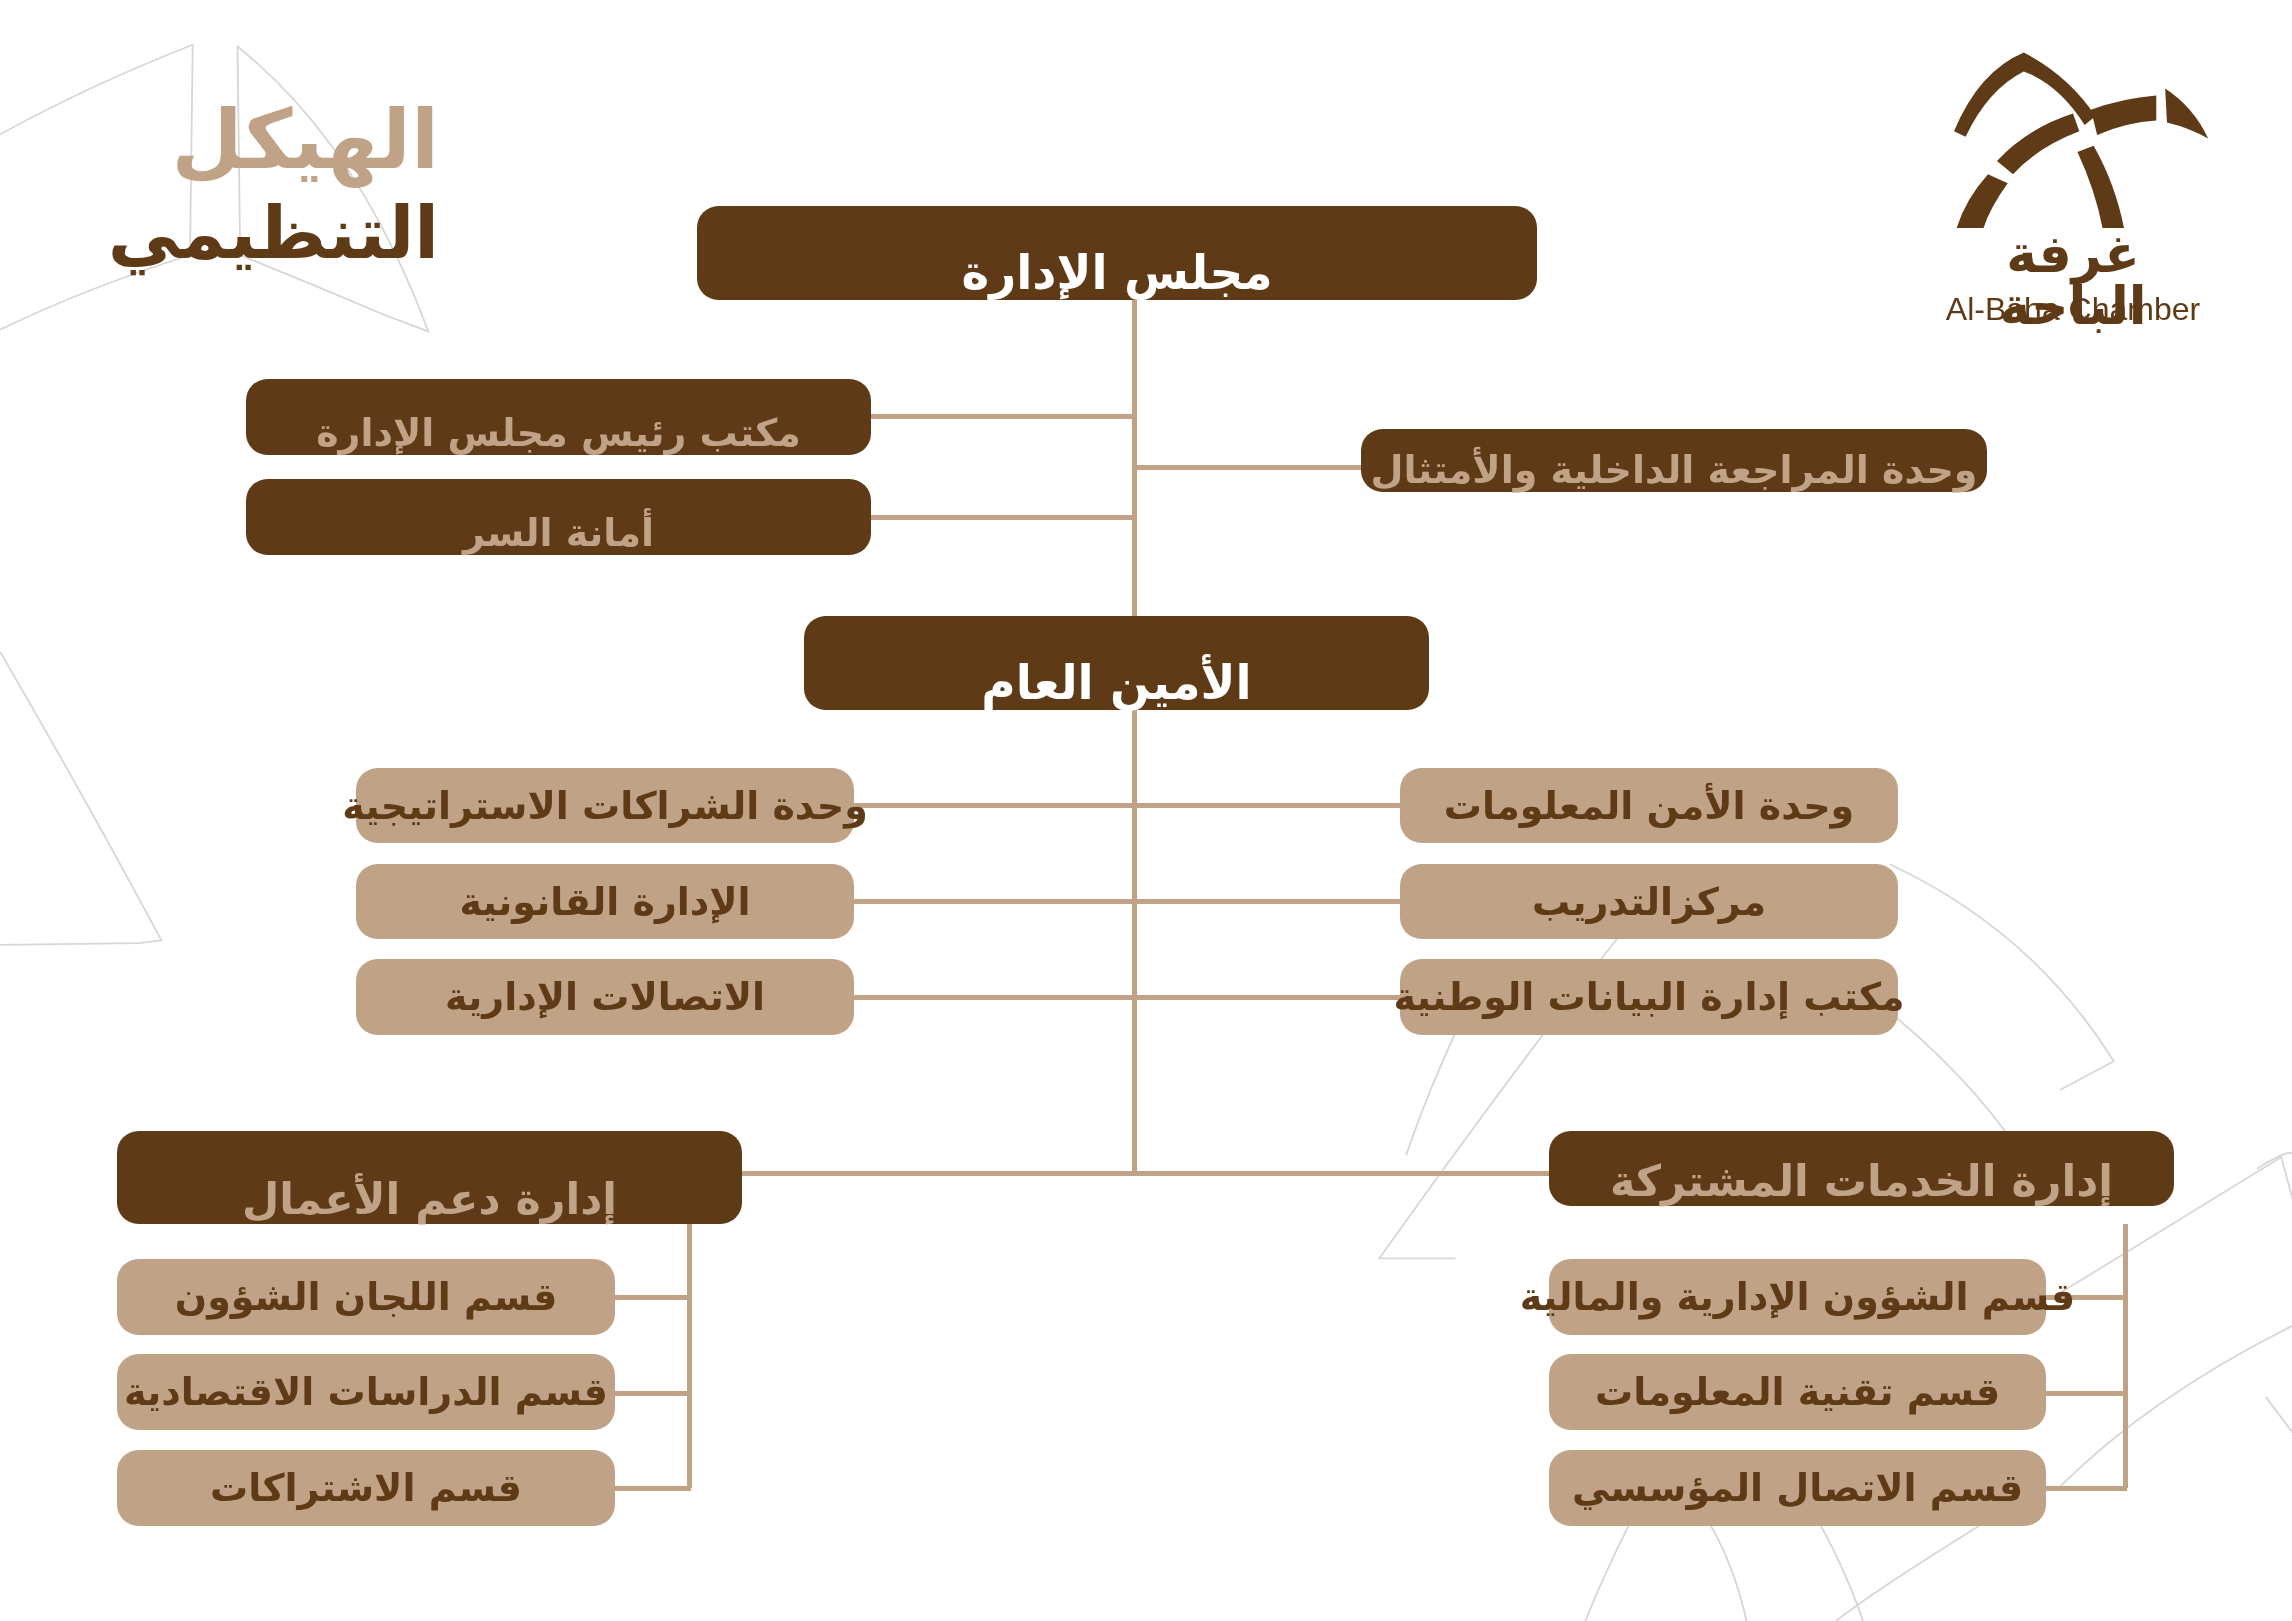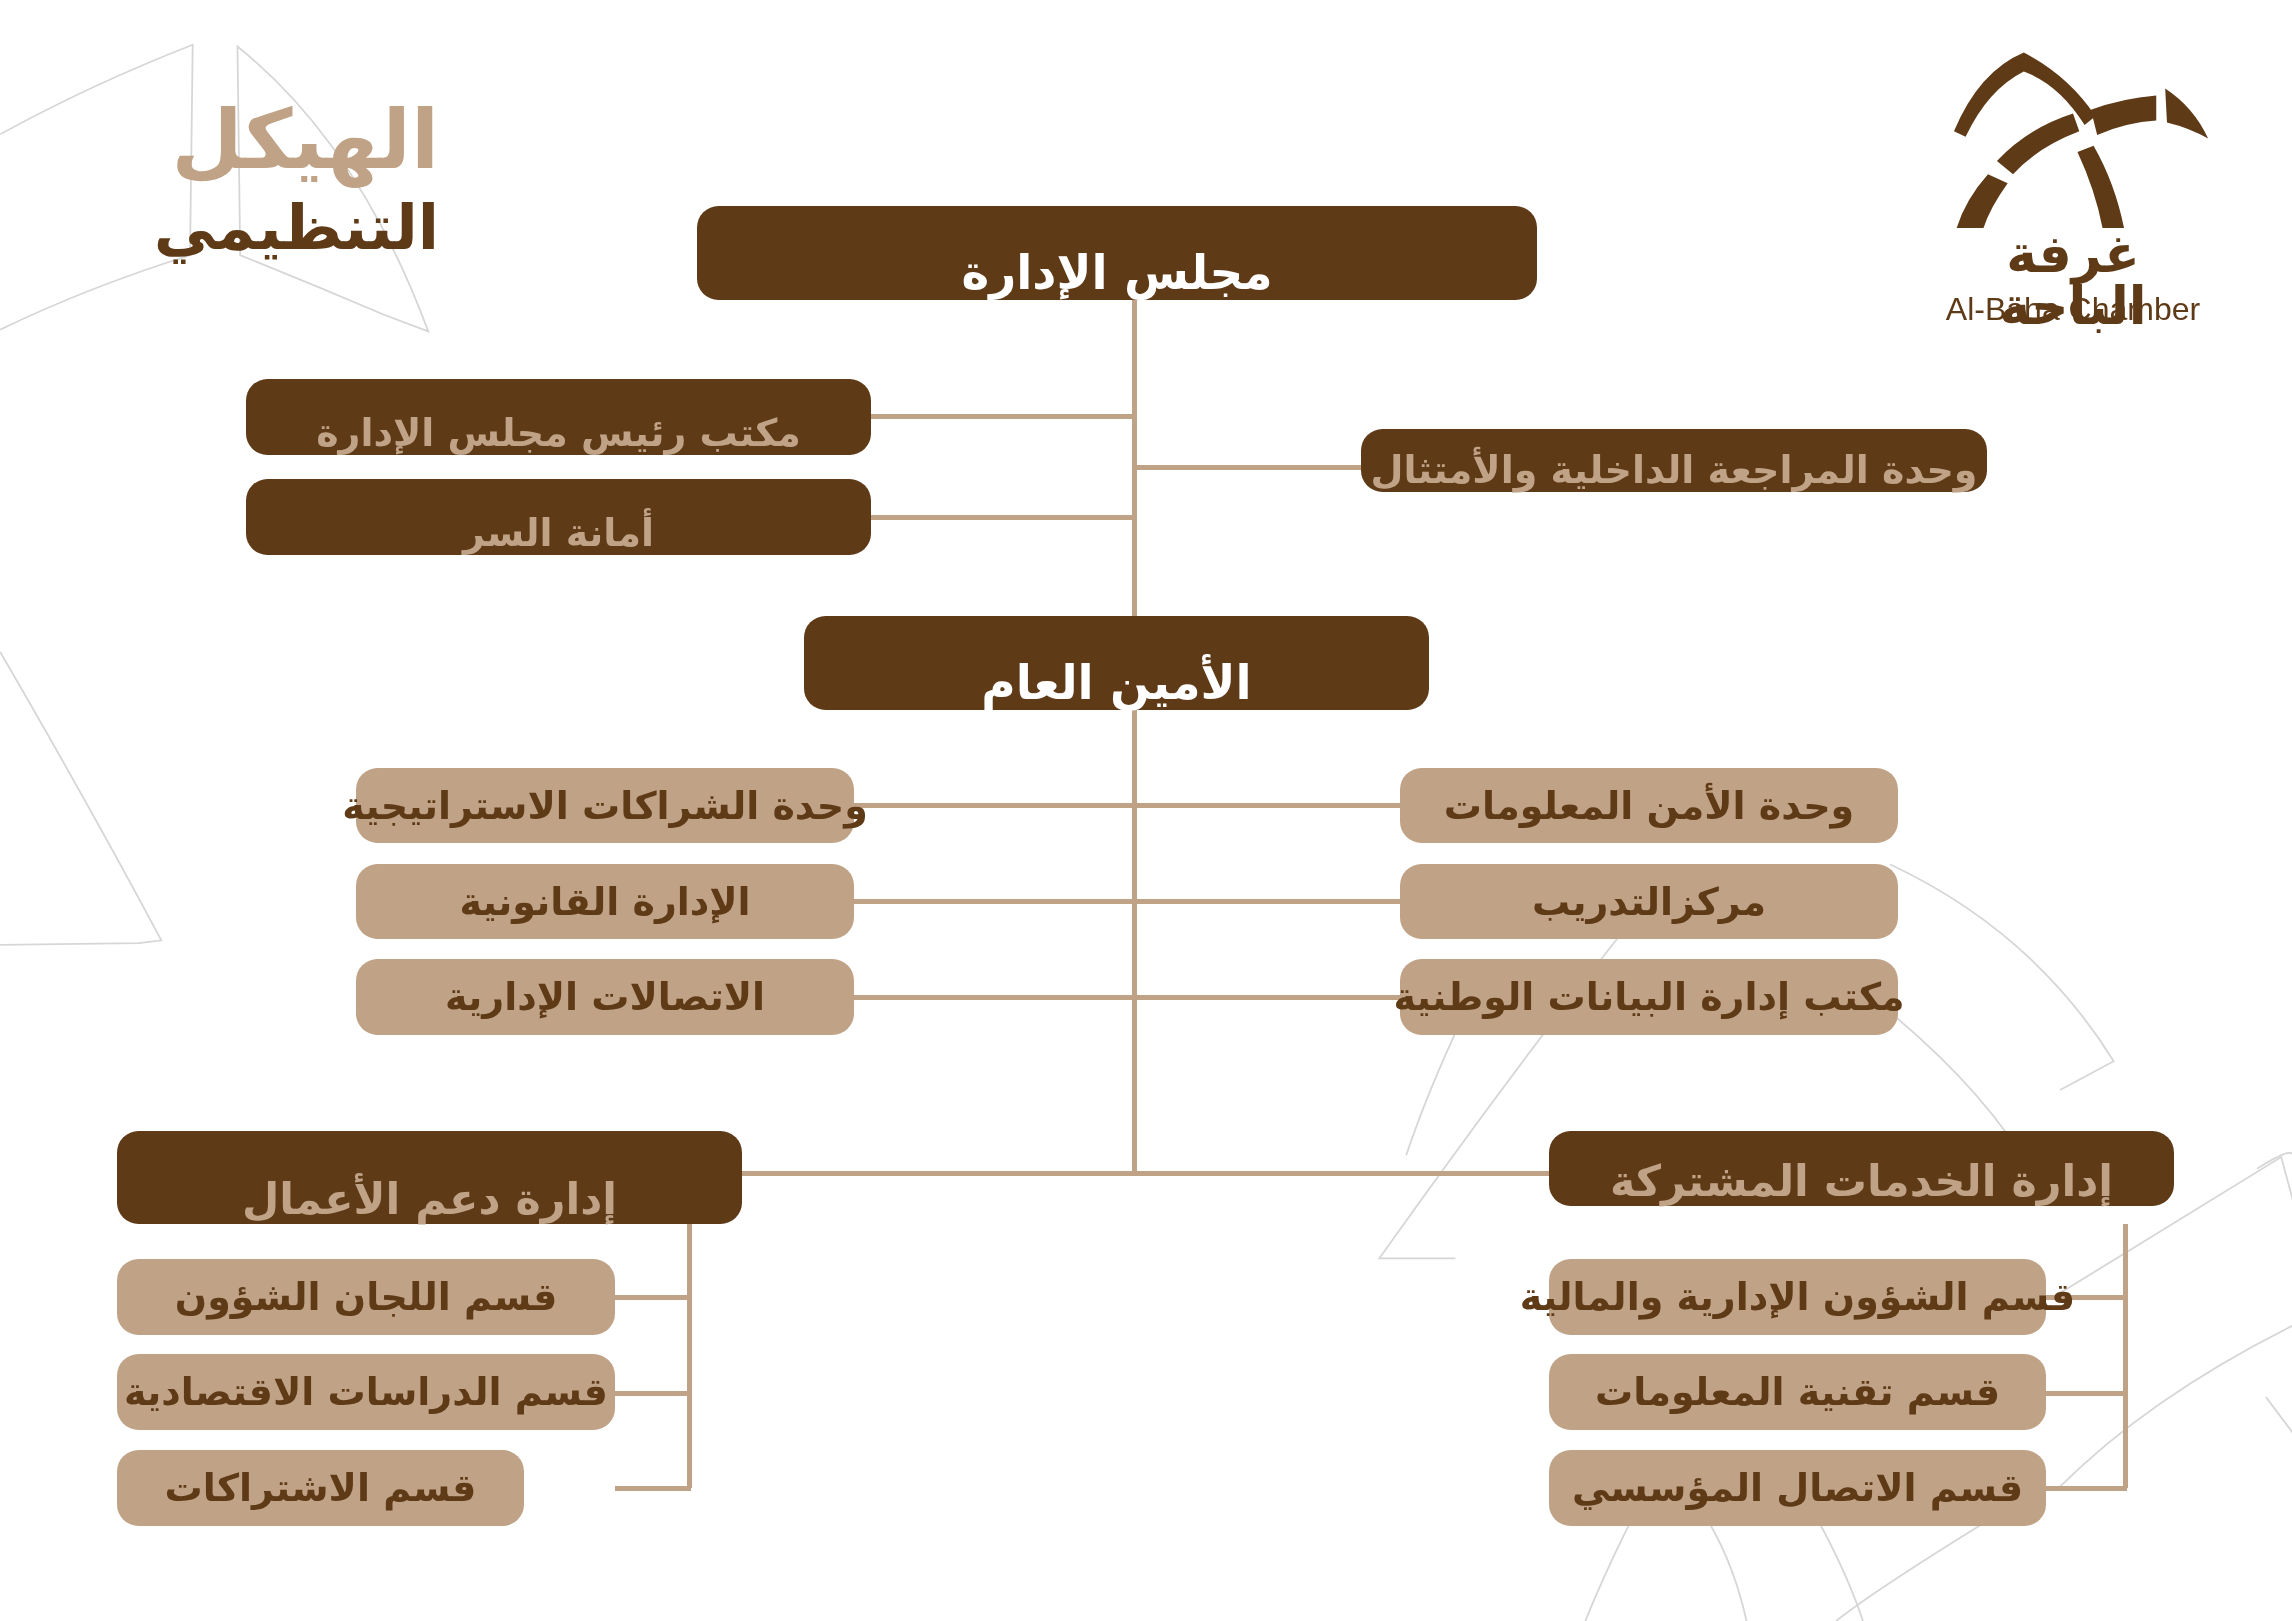--- a/index.html
+++ b/index.html
@@ -13,21 +13,21 @@
   .box.light { background: #c0a386; color: #5e3a17; }
   .box.dark.light-text { color: #c0a386; }
   .box.dark.white-text { color: #ffffff; }
   .box span { display: block; }
   .t-xl { font-size: 47px; }
   .t-lg { font-size: 43px; }
   .t-md { font-size: 38px; }
   .page-title { position: absolute; direction: rtl; text-align: right; z-index: 2;
                 font-weight: bold; line-height: 1; }
   .title-1 { right: 1854px; top: 99px; font-size: 82px; color: #c0a386; }
-  .title-2 { right: 1854px; top: 197px; font-size: 62px; color: #5e3a17; margin-left: 40px; }
+  .title-2 { right: 1854px; top: 197px; font-size: 72px; color: #5e3a17; margin-left: 40px; }
   .logo { position: absolute; left: 1934px; top: 49px; width: 278px; height: 287px; z-index: 2; }
   .logo-ar { position: absolute; left: 0; width: 278px; top: 179px; text-align: center; direction: rtl;
              font-size: 52px; font-weight: bold; color: #5e3a17; line-height: 1; }
   .logo-en { position: absolute; left: 0; width: 278px; top: 244px; text-align: center;
              font-family: "Liberation Sans", sans-serif; font-size: 32px; color: #5e3a17; line-height: 1; }
 </style>
 </head>
 <body>
 
 <svg class="bg-lines" viewBox="0 0 2560 1810">
@@ -135,21 +135,21 @@
 <div class="box dark light-text t-lg" style="left:1549px; top:1131px; width:625px; height:75px;">
   <span>إدارة الخدمات المشتركة</span>
 </div>
 
 <div class="box light t-md" style="left:117px; top:1259px; width:498px; height:76px;">
   <span>قسم اللجان الشؤون</span>
 </div>
 <div class="box light t-md" style="left:117px; top:1354px; width:498px; height:76px;">
   <span>قسم الدراسات الاقتصادية</span>
 </div>
-<div class="box light t-md" style="left:117px; top:1450px; width:407px; height:76px;align-items:center;">
+<div class="box light t-md" style="left:117px; top:1450px; width:498px; height:76px;align-items:center;">
   <span>قسم الاشتراكات</span>
 </div>
 
 <div class="box light t-md" style="left:1549px; top:1259px; width:497px; height:76px;">
   <span>قسم الشؤون الإدارية والمالية</span>
 </div>
 <div class="box light t-md" style="left:1549px; top:1354px; width:497px; height:76px;">
   <span>قسم تقنية المعلومات</span>
 </div>
 <div class="box light t-md" style="left:1549px; top:1450px; width:497px; height:76px;">

